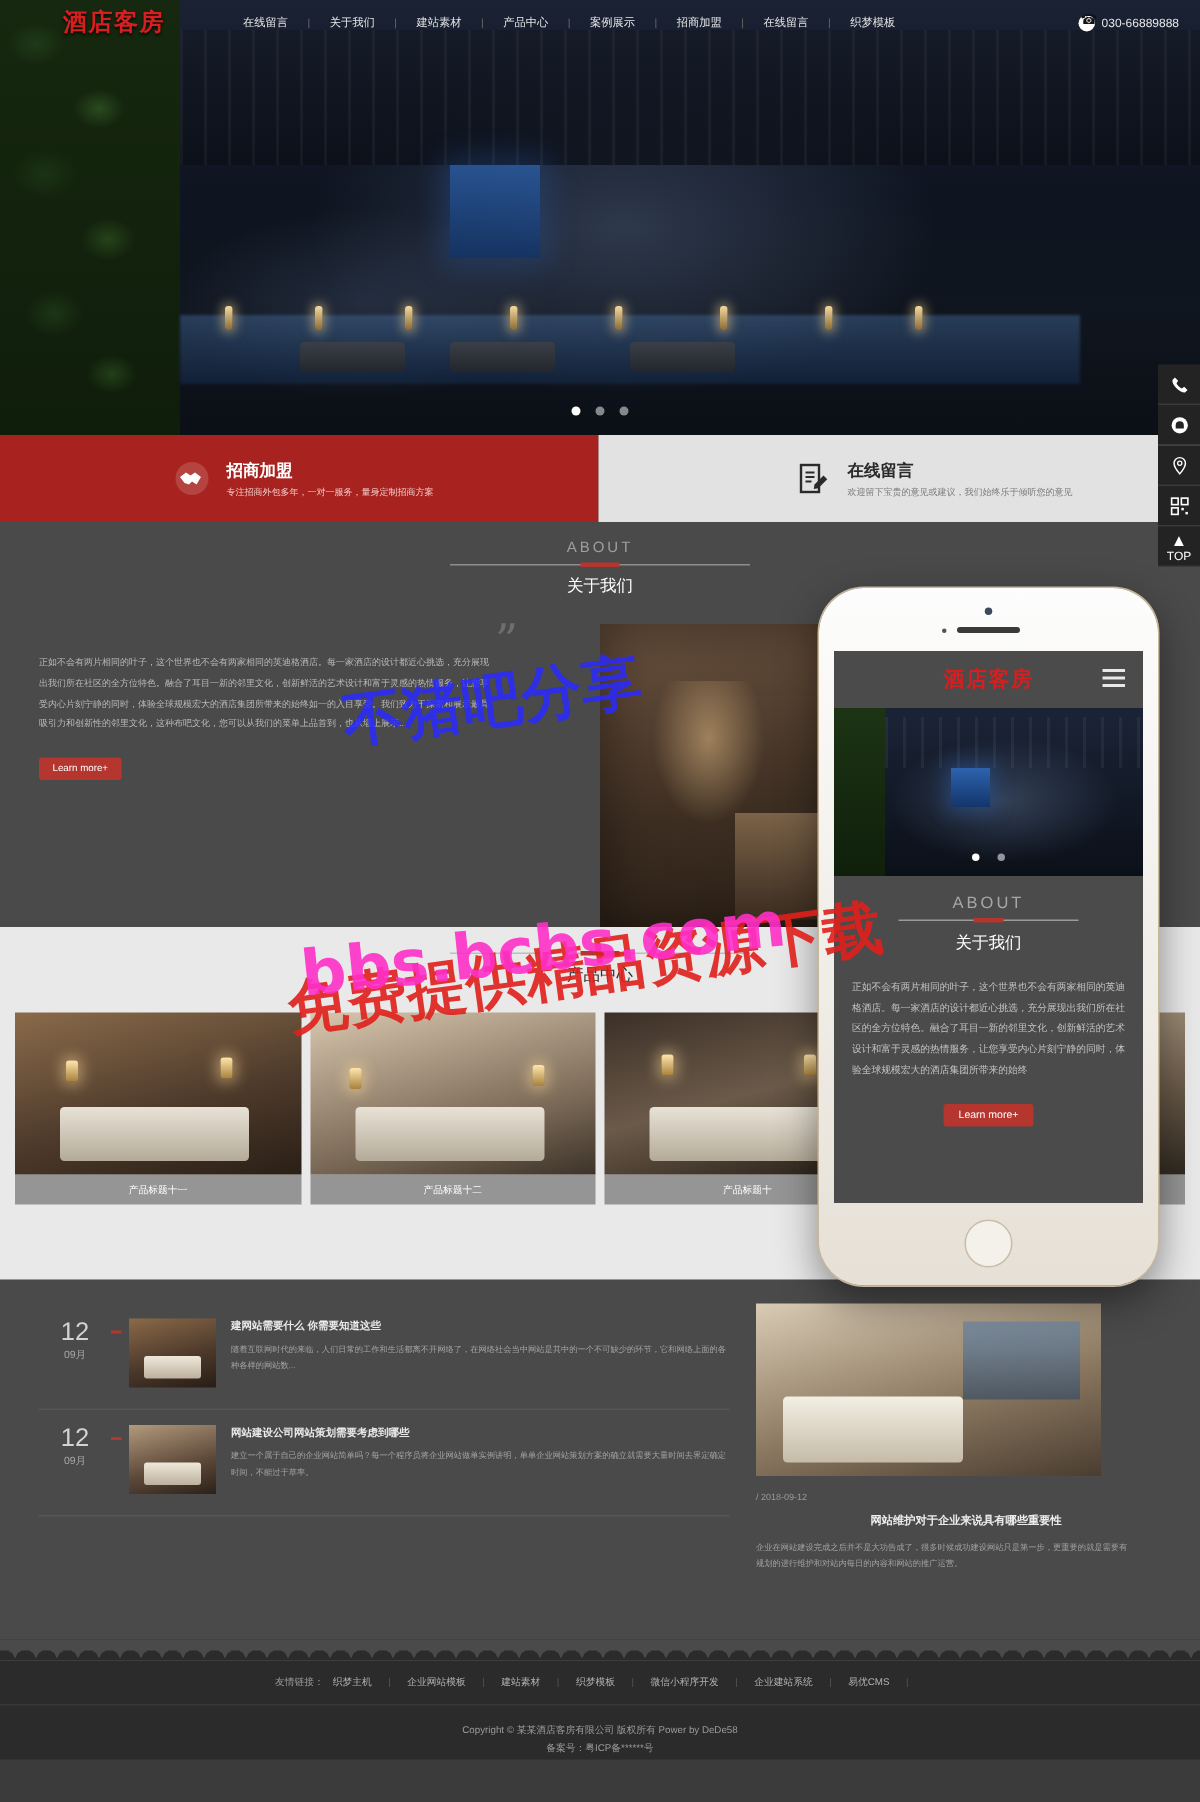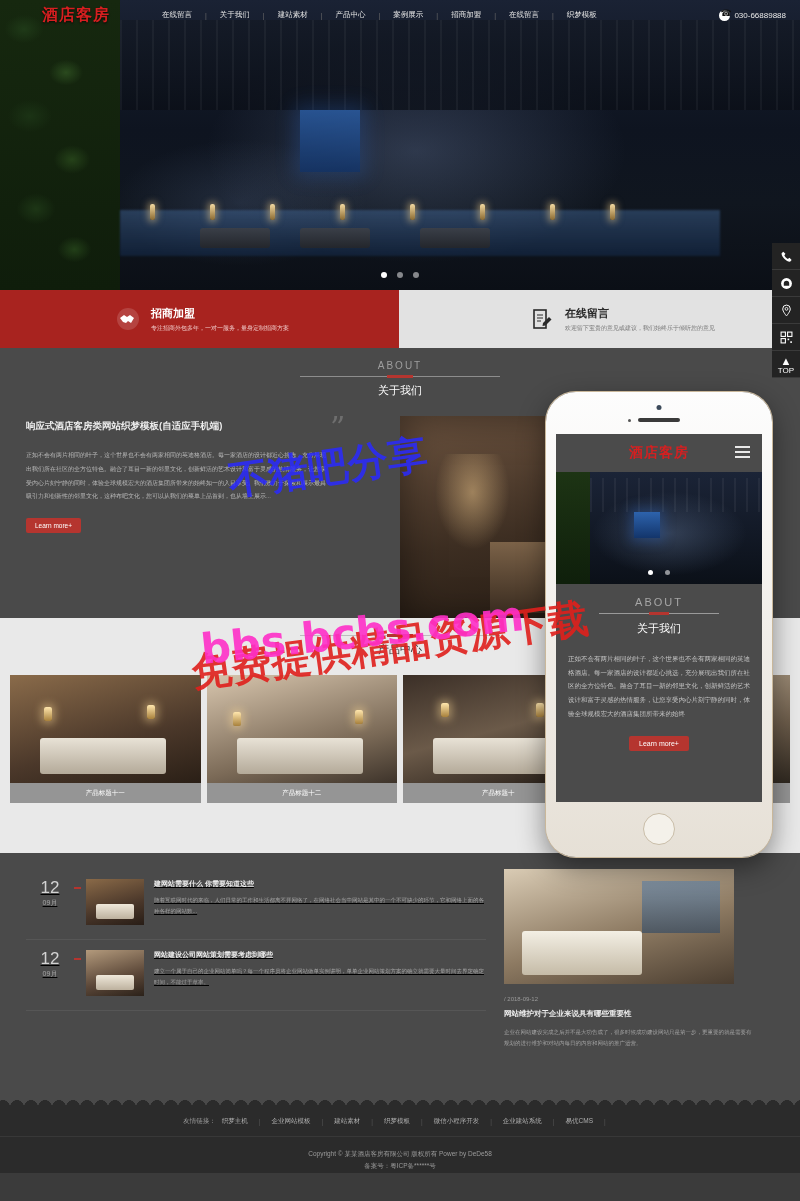--- a/index.html
+++ b/index.html
@@ -125,21 +125,21 @@
   .room-c { background:linear-gradient(165deg,#3b2f27,#6b5a49 50%,#241c16); }
   .room-d { background:linear-gradient(165deg,#c9b79e,#6e5e4c 60%,#2f2820); }
   .pimg .lamp { position:absolute; width:8px; height:14px; border-radius:2px;
     background:linear-gradient(180deg,#ffe6ad,#a8813c); box-shadow:0 0 9px 3px rgba(255,220,150,.45); }
   .pimg .bed { position:absolute; left:16%; bottom:8%; width:66%; height:34%; border-radius:3px;
     background:linear-gradient(180deg,#e8e2d6,#b4aa99); }
 
   
   .news { width:800px; height:240px; background:#4a4a4a; display:flex;
     padding:16px 14px 0 26px; gap:18px; }
-  .news-left { width:460px;text-decoration:underline; }
+  .news-left { width:460px; }
   .nitem { display:flex; align-items:flex-start; padding:10px 0 14px 0;
     border-bottom:1px solid #565656; }
   .ndate { width:48px; text-align:center; flex:none; }
   .ndate .d { color:#d3d3d3; font-size:17px; line-height:1; }
   .ndate .m { color:#a6a6a6; font-size:7px; margin-top:2px; }
   .nbar { width:7px; height:2px; background:#b5352f; margin:8px 5px 0 0; flex:none; }
   .nthumb { width:58px; height:46px; flex:none; margin-right:10px;
     background:linear-gradient(165deg,#8a6a48,#4a372a 60%,#281d16); position:relative; }
   .nthumb.alt { background:linear-gradient(165deg,#b39a7c,#5c4839 60%,#2b2119); }
   .nthumb:after { content:""; position:absolute; left:18%; bottom:14%; width:64%; height:32%;
@@ -147,21 +147,21 @@
   .ntext h5 { color:#eaeaea; font-size:7px; font-weight:bold; }
   .ntext p { color:#a3a3a3; font-size:5.5px; line-height:2; margin-top:6px; }
   .news-right { width:280px; }
   .nbig { width:230px; height:115px; position:relative; overflow:hidden;
     background:linear-gradient(165deg,#d9cbb4,#8d7a62 55%,#4a3d30); }
   .nbig:before { content:""; position:absolute; left:8%; bottom:8%; width:52%; height:38%;
     border-radius:3px; background:linear-gradient(180deg,#f3efe4,#c5bba7); }
   .nbig:after { content:""; position:absolute; right:6%; top:10%; width:34%; height:46%;
     background:linear-gradient(180deg,#6f8aa6,#3d4f63); opacity:.75; }
   .nbig-meta { color:#9a9a9a; font-size:6px; margin-top:12px; }
-  .nbig-title { color:#ededed; font-size:7.5px; font-weight:bold; margin-top:7px; }
+  .nbig-title { color:#ededed; font-size:7.5px; font-weight:bold; margin-top:7px;text-align:center; }
   .nbig-desc { color:#a1a1a1; font-size:5.5px; line-height:2; margin-top:8px; width:250px; }
 
   
   .wave { width:800px; height:14px; background:#4a4a4a; position:relative; overflow:hidden; }
   .wave:after { content:""; position:absolute; left:-4px; bottom:0; width:810px; height:14px;
     background-image:radial-gradient(circle 7px at 7px 14px, #2b2b2b 98%, transparent 100%);
     background-size:14px 14px; background-repeat:repeat-x; }
   .footer { width:800px; background:#2b2b2b; }
   .flinks { display:flex; align-items:center; justify-content:center; height:30px;
     border-bottom:1px solid #383838; flex-wrap:nowrap; }
@@ -342,21 +342,20 @@
   </div>
 
   <div class="about">
     <div class="sec-head">
       <div class="en">ABOUT</div>
       <div class="rule"></div>
       <div class="cn">关于我们</div>
     </div>
     <div class="about-body">
       <div class="about-left">
-        <h3>响应式酒店客房类网站织梦模板(自适应手机端)</h3>
         <p>正如不会有两片相同的叶子，这个世界也不会有两家相同的英迪格酒店。每一家酒店的设计都近心挑选，充分展现出我们所在社区的全方位特色。融合了耳目一新的邻里文化，创新鲜活的艺术设计和富于灵感的热情服务，让您享受内心片刻宁静的同时，体验全球规模宏大的酒店集团所带来的始终如一的入目享受。我们致力于探索和展示最具吸引力和创新性的邻里文化，这种布吧文化，您可以从我们的菜单上品首到，也从墙上展示...</p>
         <a class="learn">Learn more+</a>
       </div>
       <div class="quote">”</div>
       <div class="about-img"></div>
     </div>
   </div>
 
   <div class="products">
     <div class="sec-head">

